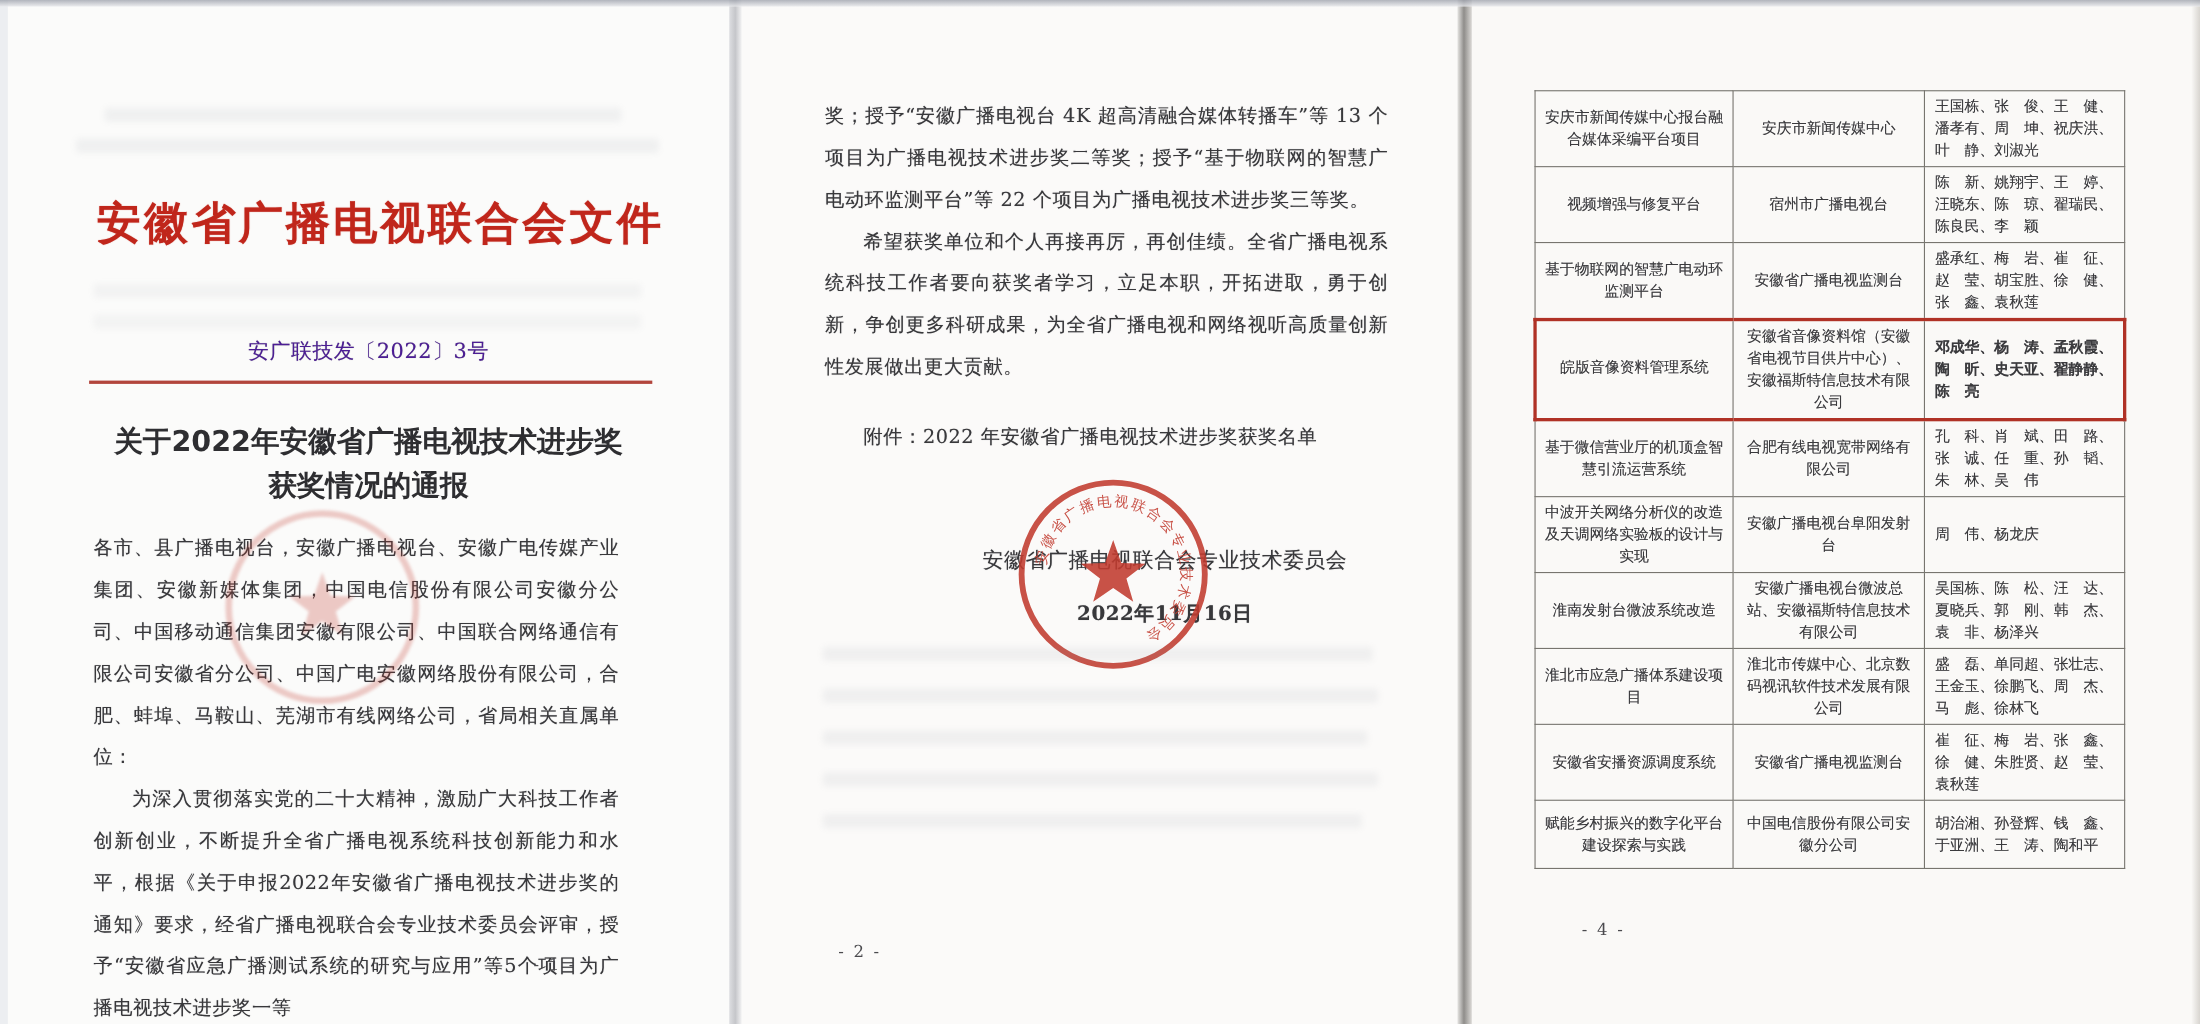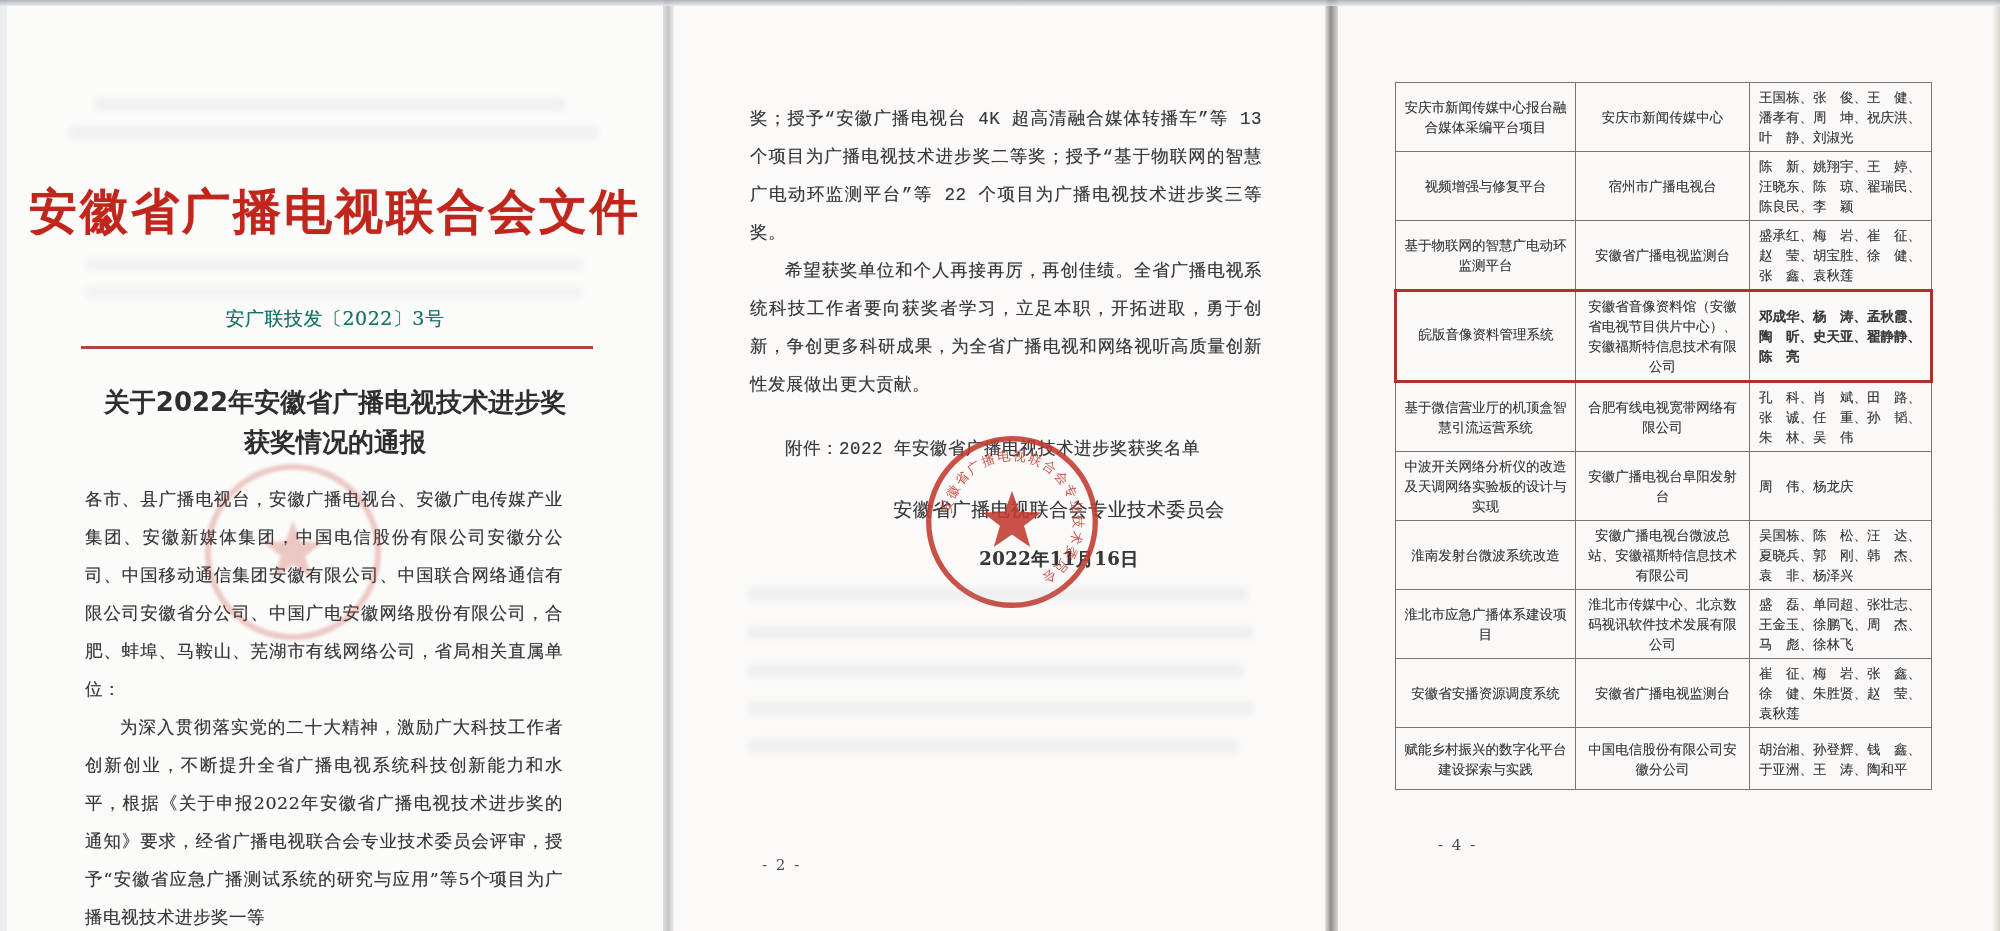--- a/index.html
+++ b/index.html
@@ -15,42 +15,42 @@
               background:linear-gradient(90deg,rgba(0,0,0,0),#d8d5d0);z-index:6;}
 
   .page{position:absolute;top:0;height:931px;}
   .page-1{left:7px;width:656px;background:#fbfbfa;}
   .page-2{left:674px;width:651px;background:#fbfaf9;}
   .page-3{left:1338px;width:766px;background:#faf9f7;}
 
   .txt{letter-spacing:.5px;text-shadow:0 0 .7px rgba(70,70,75,.55);}
 
   
-  .org-title{position:absolute;top:148px;left:0;width:100%;text-align:center;
-             font-size:48px;font-weight:700;color:#c0261b;letter-spacing:3px;
+  .org-title{position:absolute;top:148px;left:11px;width:100%;text-align:center;
+             font-size:40px;font-weight:700;color:#c0261b;letter-spacing:3px;
              text-shadow:0 0 1px rgba(192,38,27,.6);white-space:nowrap;}
   .doc-no{position:absolute;top:306px;left:0;width:100%;text-align:center;
-          font-size:19px;color:#0f766e;}
+          font-size:19px;color:#4c1d95;}
   .red-rule{position:absolute;top:346px;left:74px;width:512px;height:0;
             border:none;border-top:3px solid #b2453c;margin:0;}
   .notice-title{position:absolute;top:382px;left:0;width:100%;text-align:center;
                 font-size:26px;line-height:40px;font-weight:700;color:#2e2e31;
                 font-family:"DejaVu Sans","Liberation Sans",sans-serif;margin:0;}
   .body-block{position:absolute;left:78px;width:478px;font-size:17.5px;line-height:38px;
               text-align:justify;}
   .p1-body{top:480px;}
   .body-block p{margin:0;}
   .indent{text-indent:2em;}
   .page-no{position:absolute;font-size:15px;color:#4a4a4e;letter-spacing:2px;}
   .pn-1{top:868px;left:478px;}
   .pn-2{top:856px;left:88px;}
   .pn-4{top:836px;left:100px;}
 
   
-  .p2-body{top:100px;left:76px;width:512px;font-family:Liberation Mono, monospace;}
+  .p2-body{top:87px;left:76px;width:512px;}
   .attachment{margin-top:26px !important;}
   .sig-block{position:absolute;top:494px;left:198px;width:374px;text-align:center;}
   .sig-line{font-size:19px;line-height:30px;}
   .date-line{font-size:18px;line-height:30px;margin-top:20px;font-weight:bold;}
 
   
   .seal{position:absolute;pointer-events:none;}
   .seal-main{left:246px;top:430px;width:184px;height:184px;opacity:.88;filter:blur(.5px);}
   .seal-ghost{left:192px;top:458px;width:188px;height:188px;opacity:.26;filter:blur(1.6px);
               transform:scaleX(-1);}

